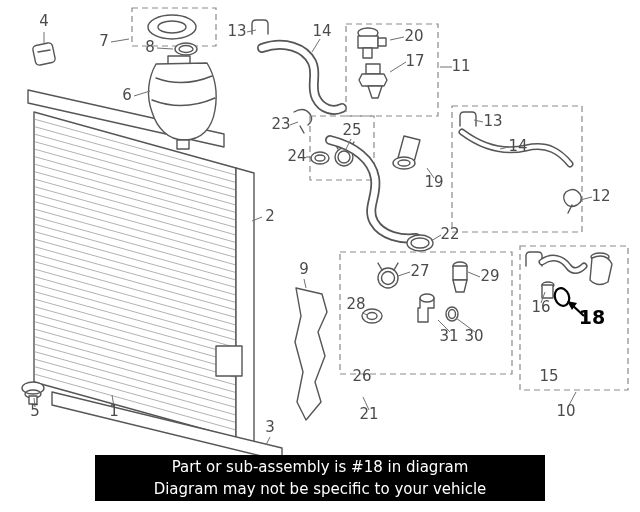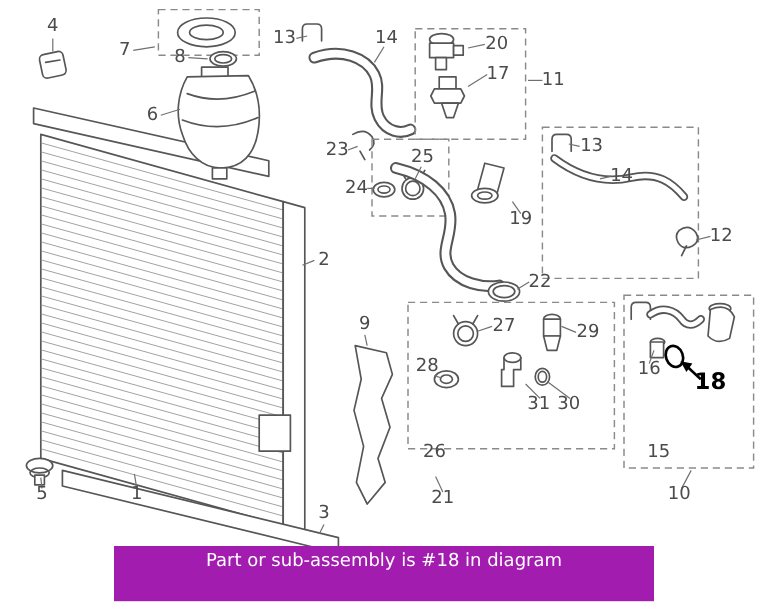--- a/index.html
+++ b/index.html
@@ -270,15 +270,16 @@
     <text x="362" y="381">26</text>
     <text x="549" y="381">15</text>
     <text x="35" y="416">5</text>
     <text x="114" y="416">1</text>
     <text x="369" y="419">21</text>
     <text x="270" y="432">3</text>
     <text x="566" y="416">10</text>
   </g>
 </svg>
 
-<div class="banner" style="background-color: #a21caf; color: rgb(255, 255, 255);">
+<div class="banner" style="background-color: #000000; color: rgb(255, 255, 255);">
   <div>Part or sub-assembly is #18 in diagram</div>
+  <div>Diagram may not be specific to your vehicle</div>
 </div>
 
 </body></html>

